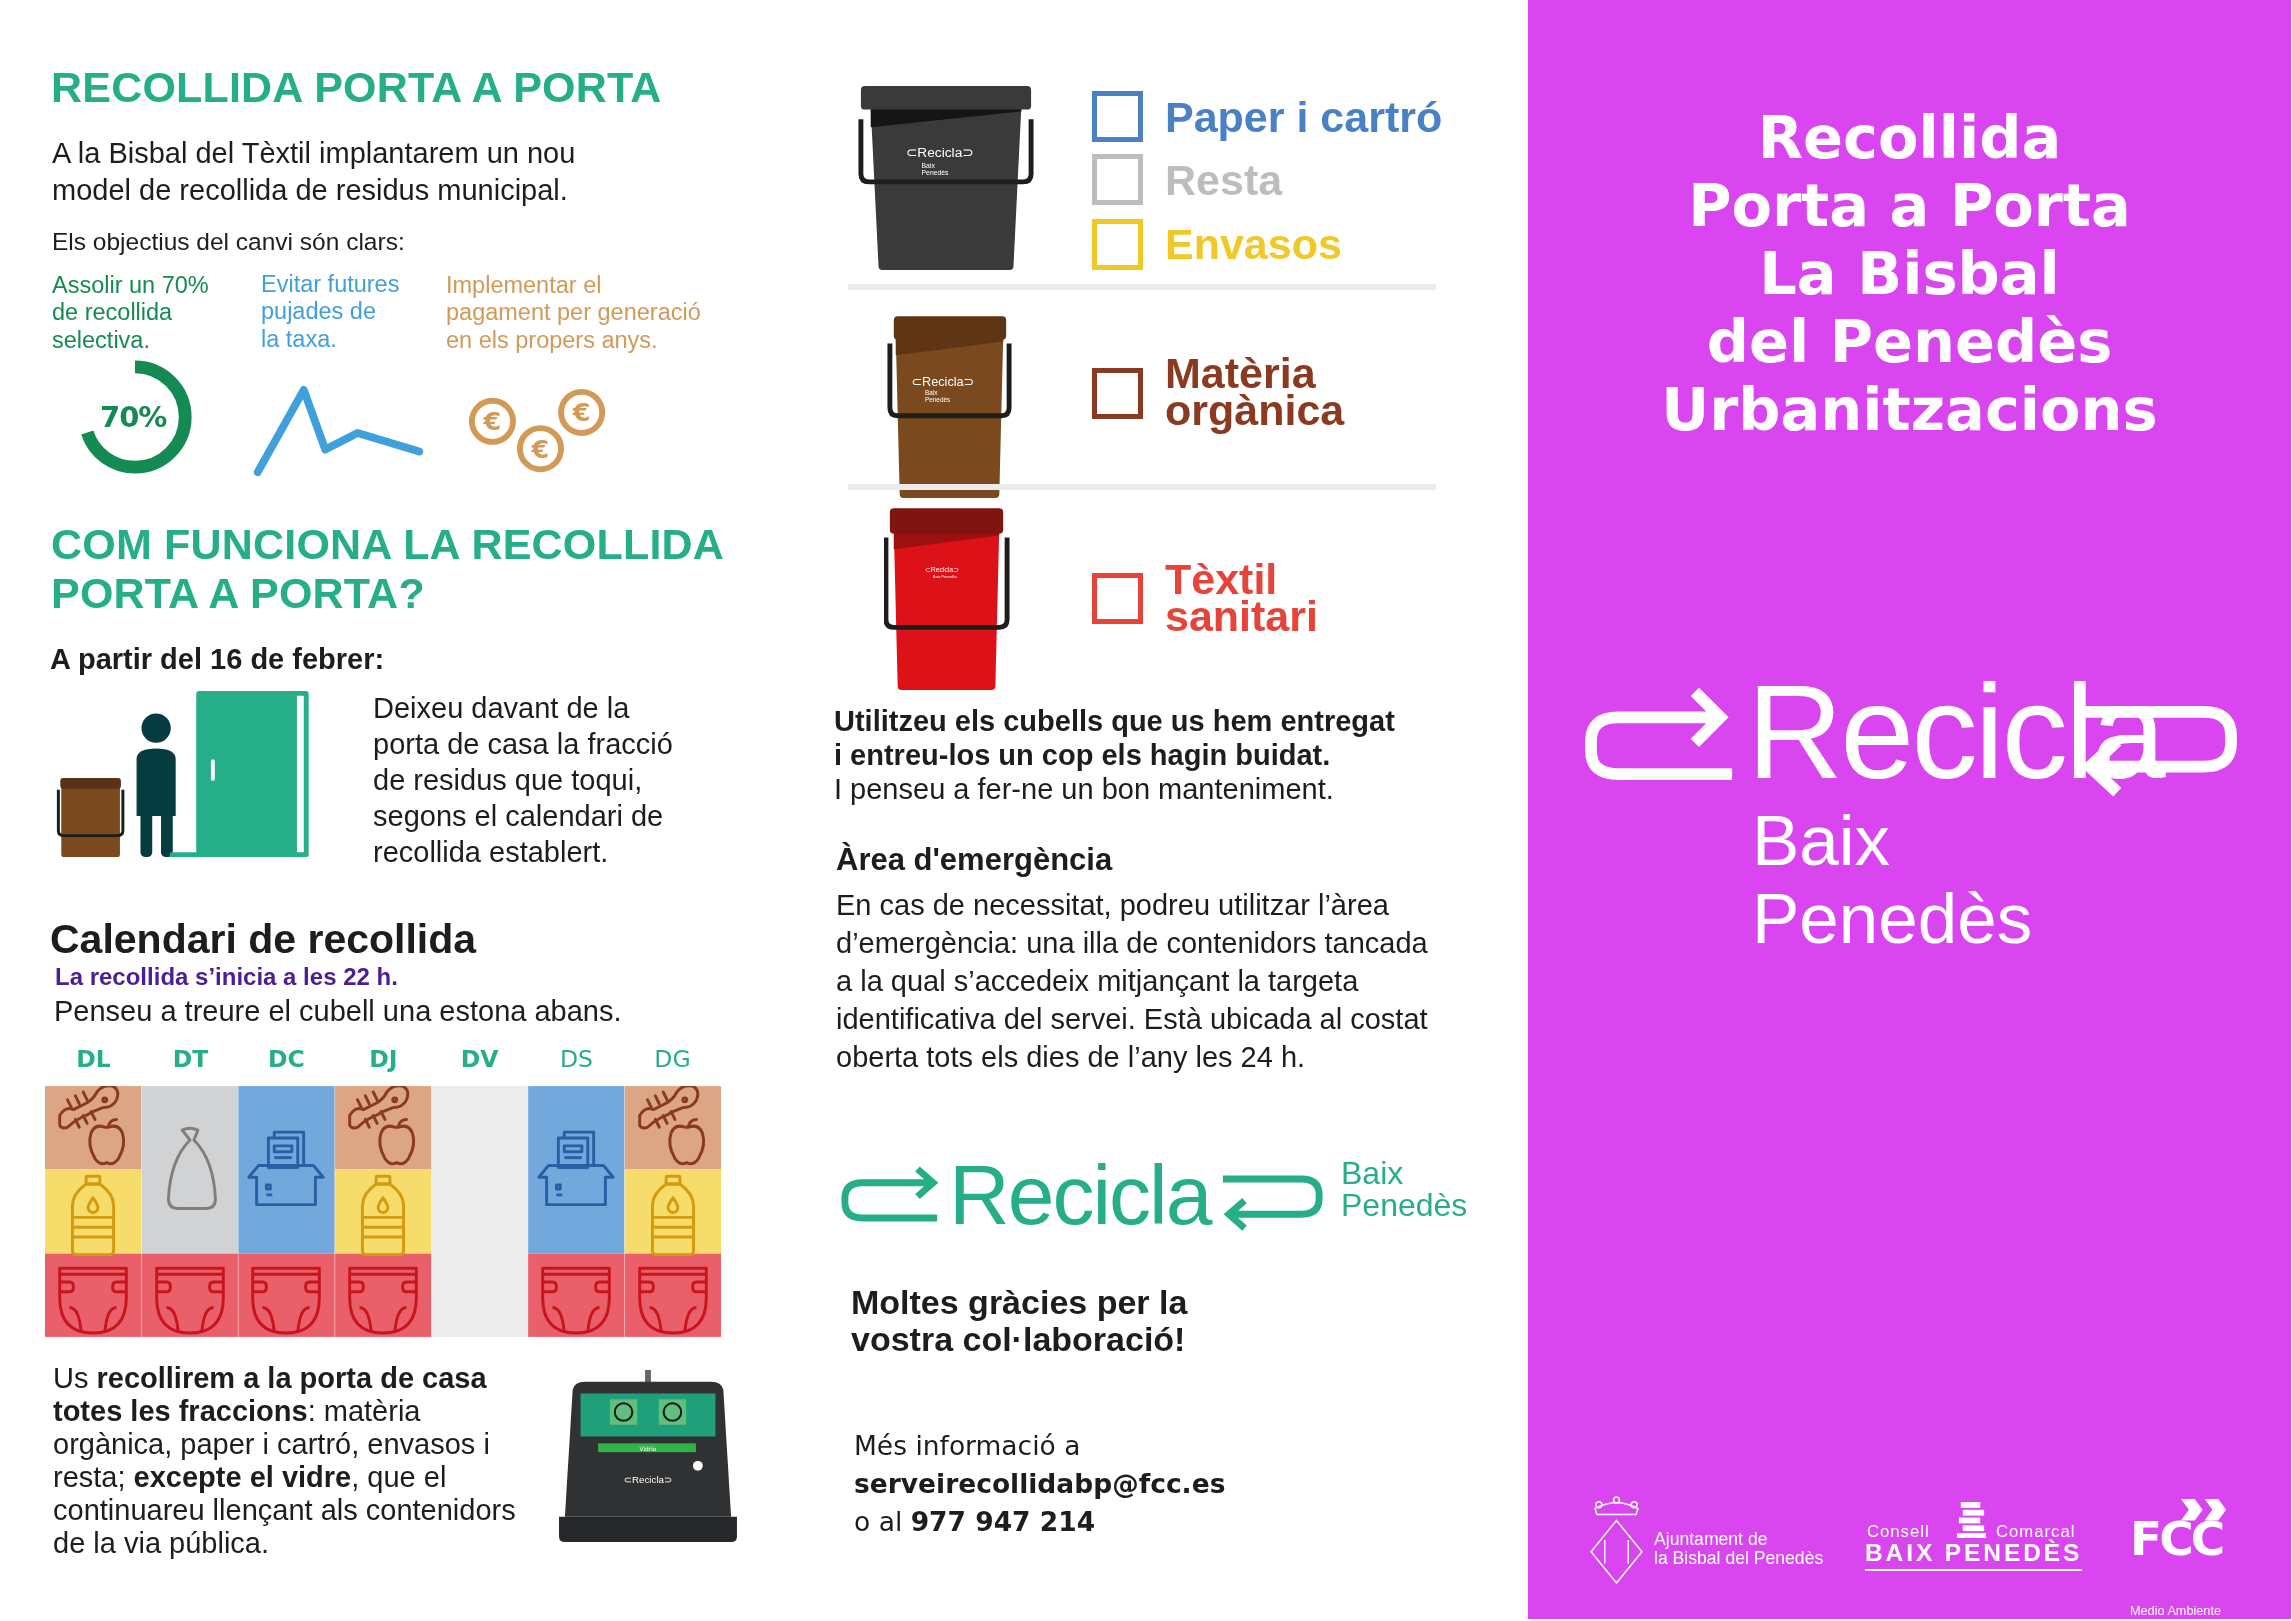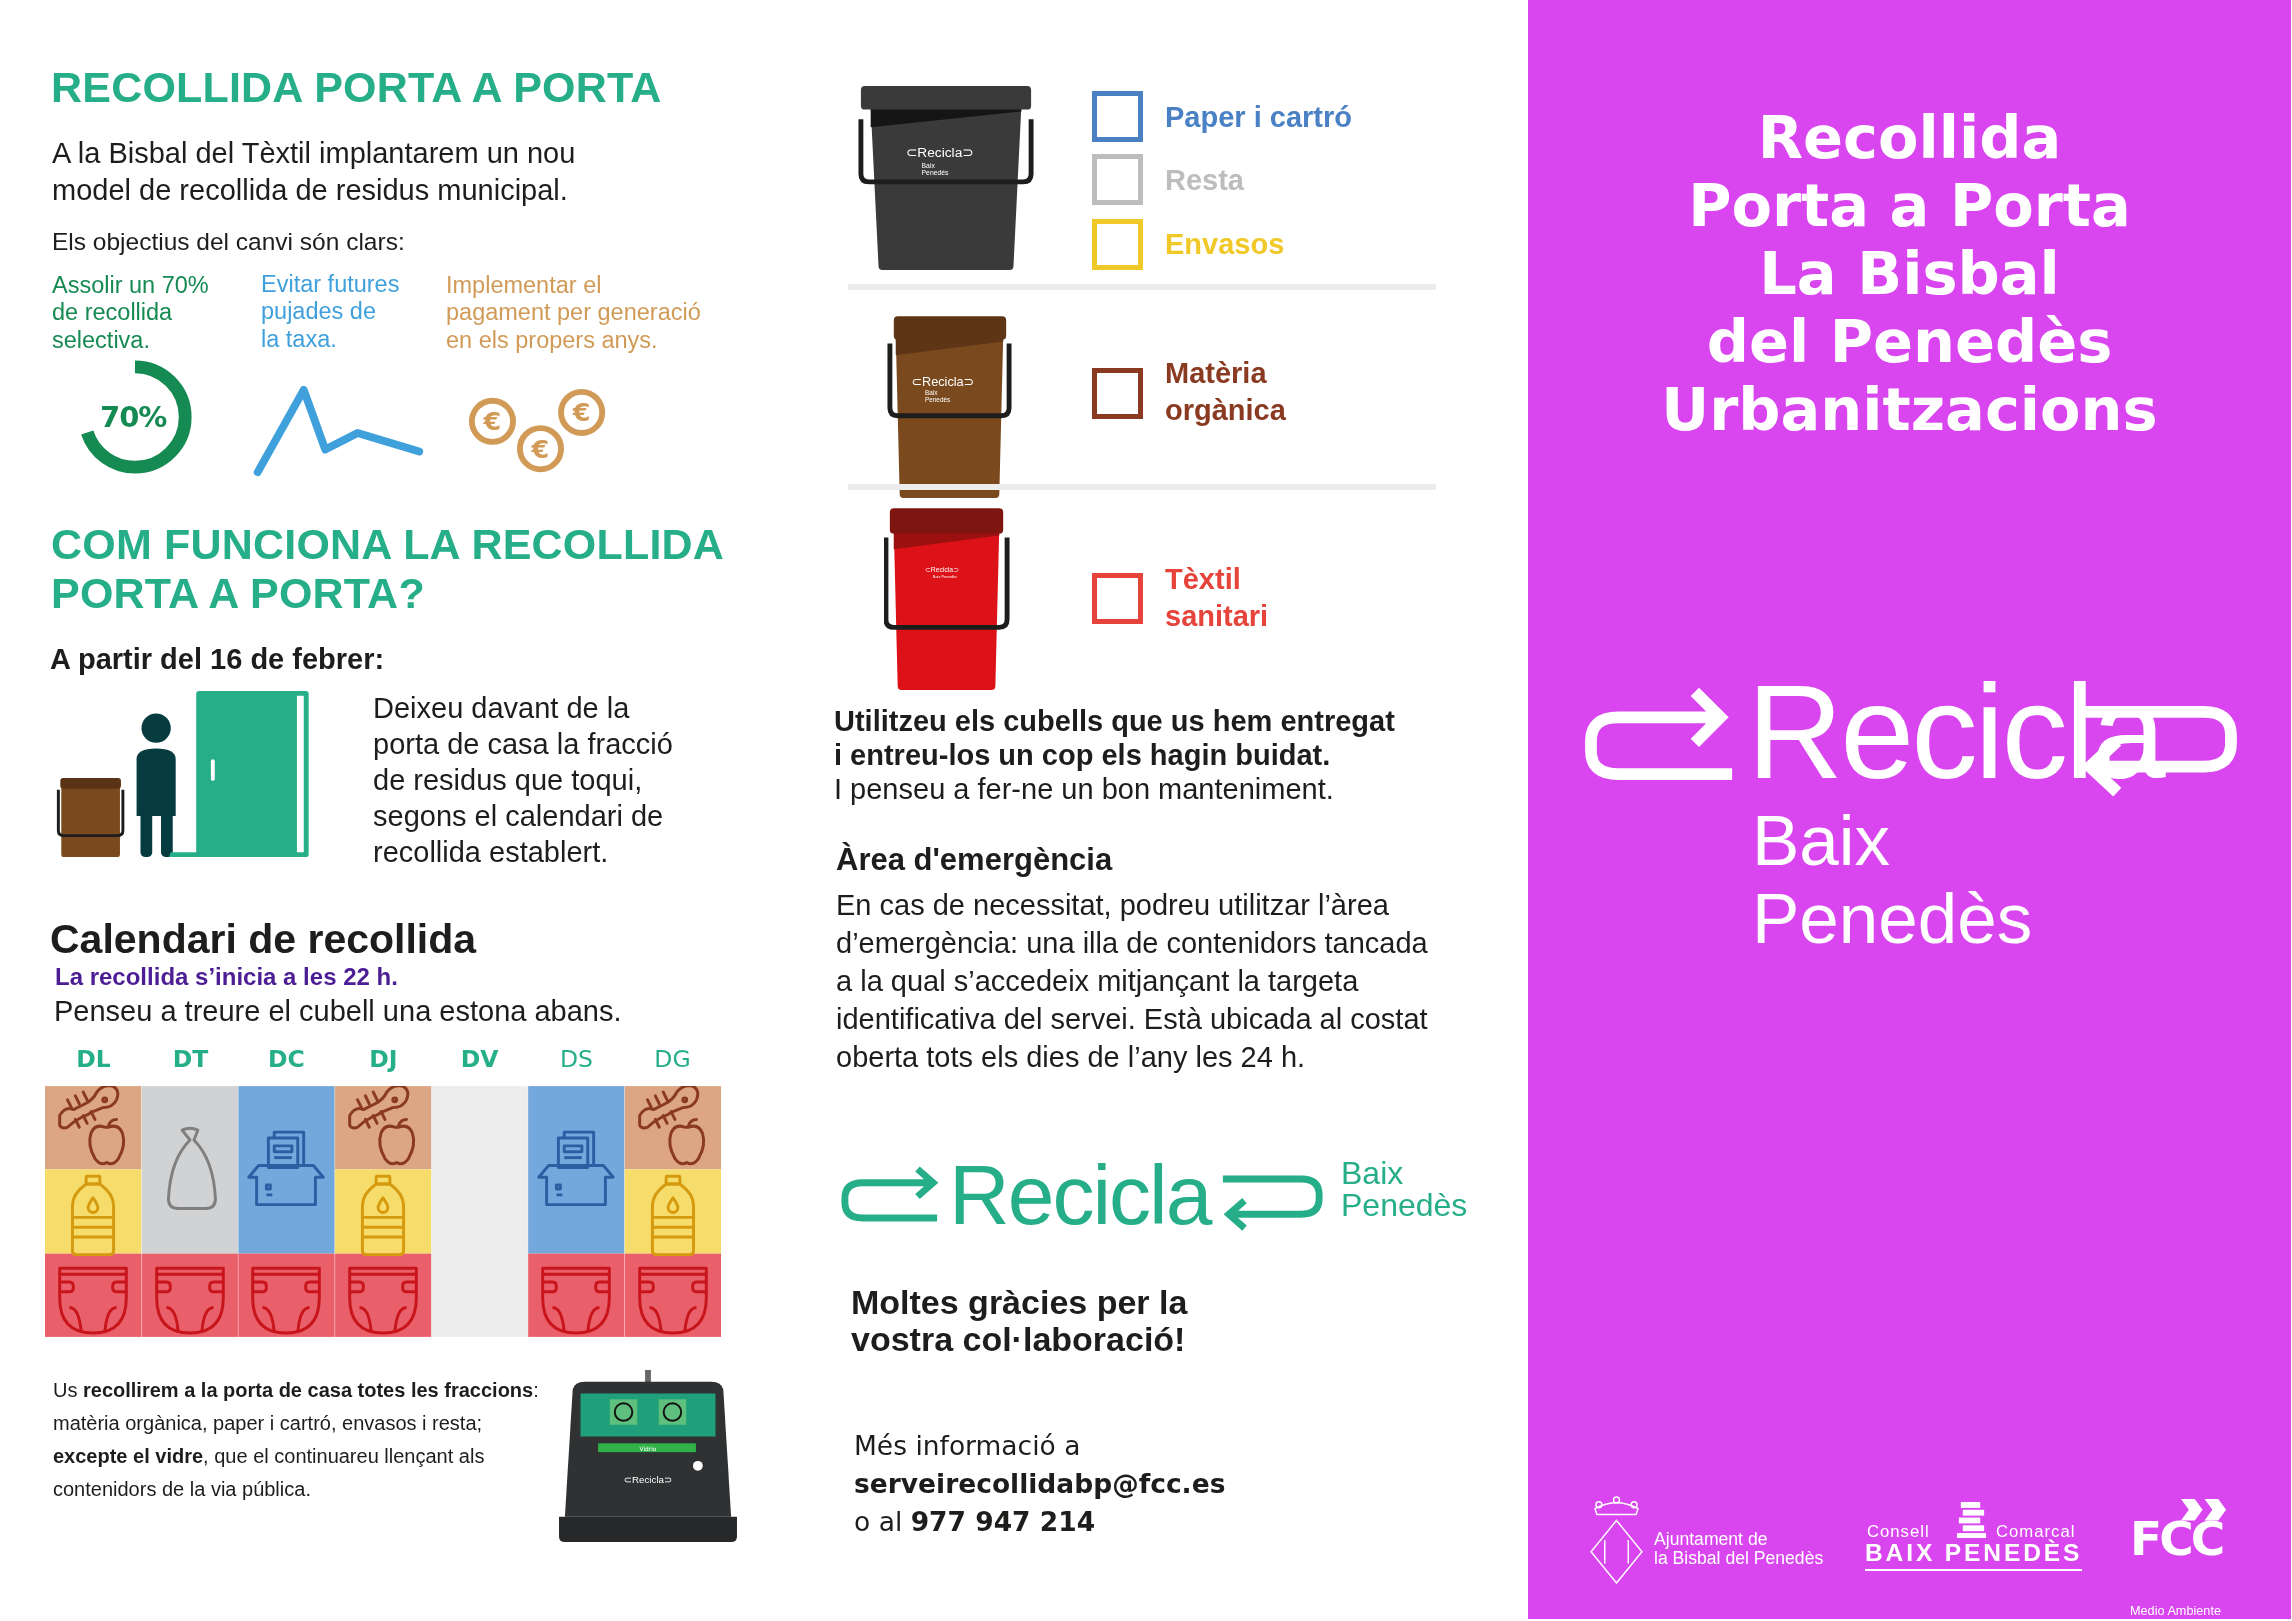--- a/index.html
+++ b/index.html
@@ -4,21 +4,21 @@
 <style>
   * { box-sizing: border-box; margin: 0; padding: 0; }
   html, body { width: 2293px; height: 1621px; background: #ffffff; overflow: hidden; }
   body { position: relative; font-family: "Liberation Sans", sans-serif; color: #1d1d1b; }
   .abs { position: absolute; }
   .h-section { font-weight: 700; color: #25ae88; font-size: 43px; line-height: 49px; letter-spacing: 0.2px; }
   .body-txt { font-size: 29px; line-height: 37px; color: #1d1d1b; }
   .obj { font-size: 23.5px; line-height: 27.4px; }
   .cal-head { position: absolute; top: 1045px; width: 97px; text-align: center; font-size: 23.5px; font-weight: 700; color: #25ae88; font-family: "DejaVu Sans", sans-serif; }
   .cal-head.light { font-weight: 400; }
-  .bin-label { position: absolute; font-weight: 700; font-size: 29px; line-height: 37px; font-family: "Liberation Sans", sans-serif; }
+  .bin-label { position: absolute; font-weight: 700; font-size: 43px; line-height: 37px; font-family: "Liberation Sans", sans-serif; }
   .chk { position: absolute; width: 51px; height: 51px; border: 5.9px solid; background: #fff; }
   .divider { position: absolute; left: 848px; width: 588px; height: 5.9px; background: #ececec; }
   .panel { position: absolute; left: 1528px; top: 0; width: 763px; height: 1619px; background: #d946ef; }
   .panel-title { position: absolute; left: 0; width: 763px; top: 104px; text-align: center; color: #fff; font-family: "DejaVu Sans", sans-serif; font-weight: 700; font-size: 59px; line-height: 68px; }
 </style>
 </head>
 <body>
 
 <div>
 
@@ -192,21 +192,21 @@
 
     <g stroke="#ffffff" stroke-opacity="0.35" stroke-width="1">
       <line x1="98.6" y1="0" x2="98.6" y2="256"></line>
         <line x1="197.2" y1="0" x2="197.2" y2="256"></line>
       <line x1="295.8" y1="0" x2="295.8" y2="256"></line>
         <line x1="493" y1="0" x2="493" y2="256"></line>
       <line x1="591.6" y1="0" x2="591.6" y2="256"></line>
     </g>
   </svg>
 
-  <div class="abs" style="left:53px; top:1362px; width:490px; font-size:20px; line-height:33px;margin-top:12px;">
+  <div class="abs" style="left:53px; top:1362px; width:490px; font-size:29px; line-height:33px;">
     <span>Us </span><b>recollirem a la porta de casa totes les fraccions</b><span>: matèria orgànica, paper i cartró, envasos i resta; </span><b>excepte el vidre</b><span>, que el continuareu llençant als contenidors de la via pública.</span>
   </div>
 
   <svg class="abs" style="left:555px; top:1370px;" width="186" height="176" viewBox="0 0 190 180">
     <rect x="92" y="0" width="6" height="20" fill="#666"></rect>
     <path d="M18 20 Q20 12 30 12 H160 Q170 12 172 20 L180 150 H10 Z" fill="#2f3133"></path>
     <rect x="26" y="24" width="138" height="44" fill="#1fa07b"></rect>
     <rect x="56" y="30" width="28" height="26" fill="#5ec07c"></rect>
     <rect x="106" y="30" width="28" height="26" fill="#5ec07c"></rect>
     <circle cx="70" cy="43" r="9" fill="none" stroke="#111" stroke-width="2"></circle>

